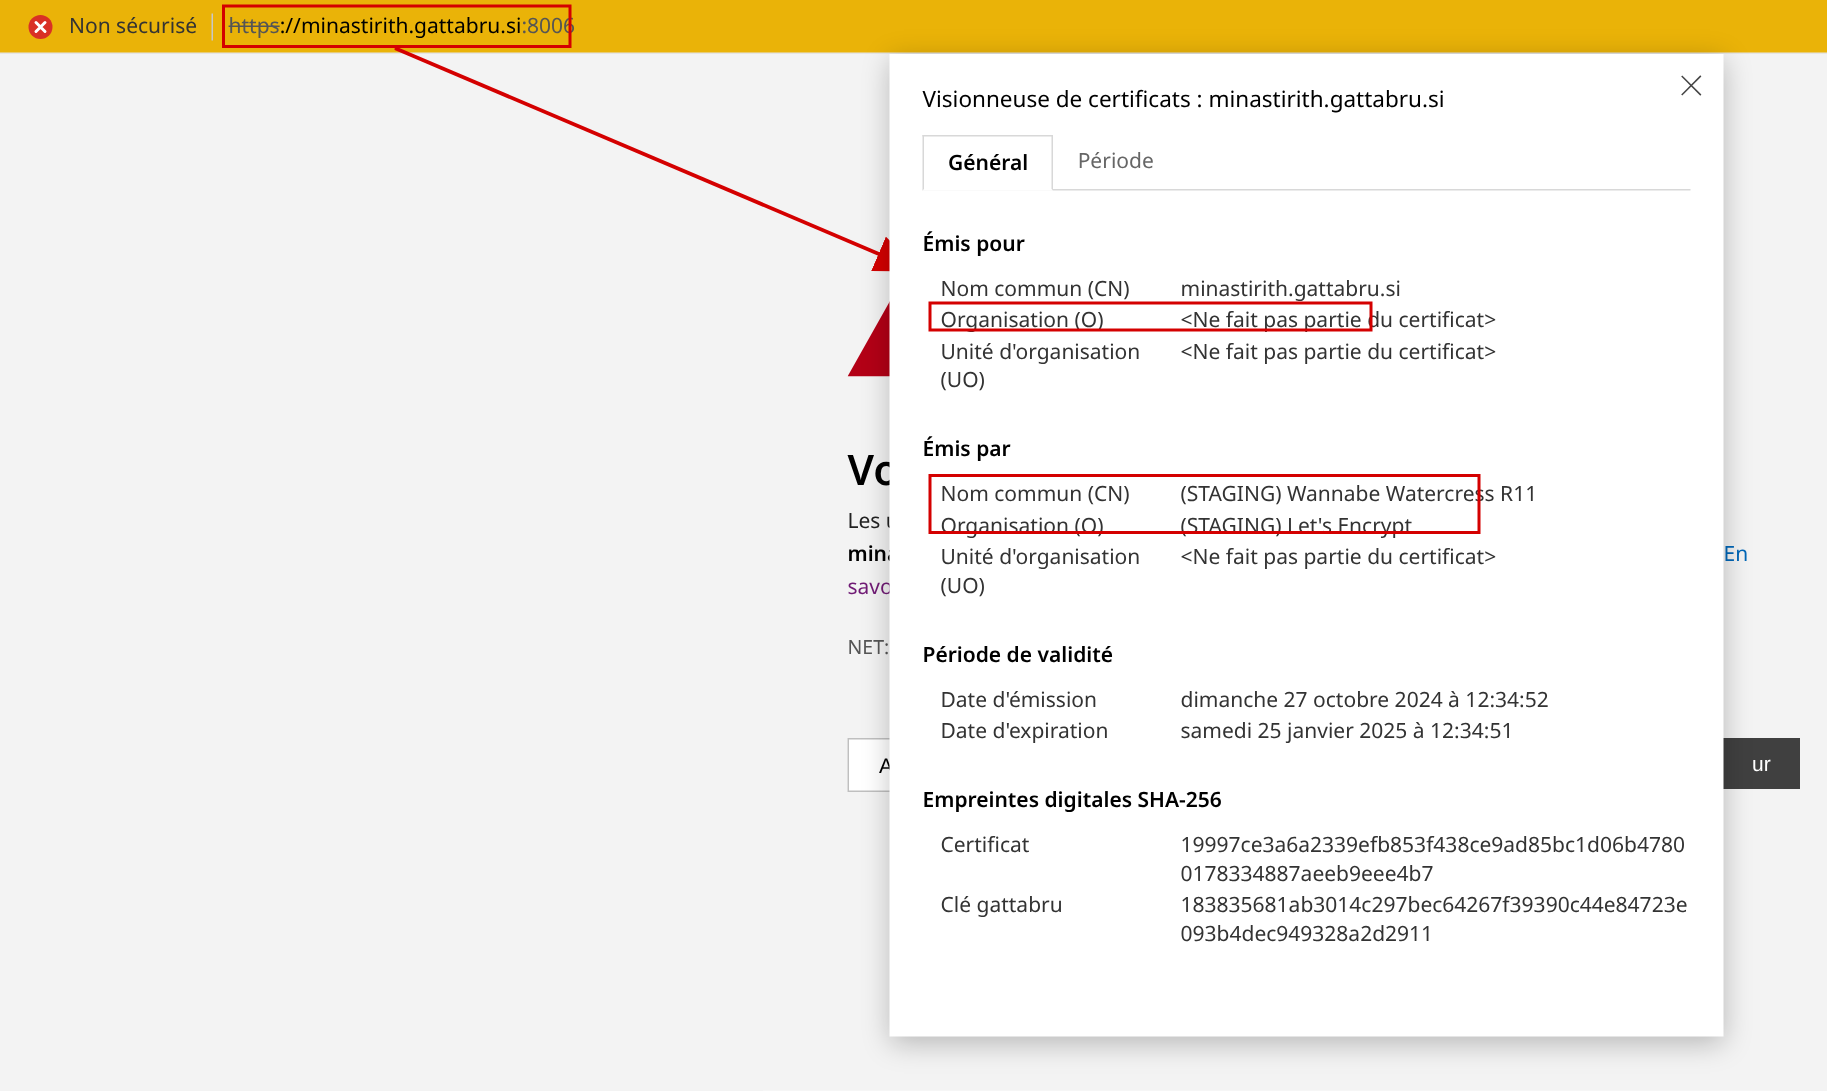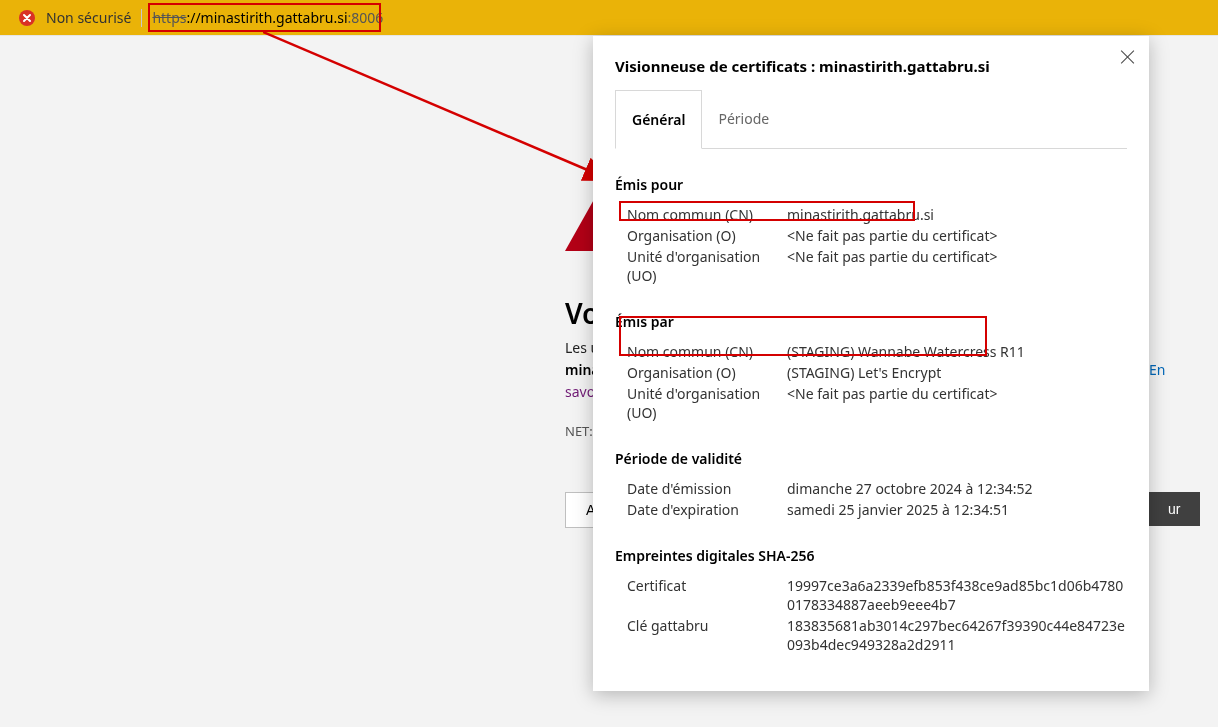--- a/index.html
+++ b/index.html
@@ -154,31 +154,31 @@
     position: absolute;
     left: 8px; top: 0;
     width: 1.2px; height: 18px;
     background: #444;
   }
   .cert-close::before { transform: rotate(45deg); }
   .cert-close::after { transform: rotate(-45deg); }
 
   .cert-title {
     margin: 20px 22px 0 22px;
-    font-weight: 700;
+    font-weight: 400;
     font-size: 15px;
     color: #000;
   }
   .cert-tabs {
     display: flex;
     margin: 14px 22px 0 22px;
     border-bottom: 1px solid #d8d8d8;
   }
   .cert-tab {
-    padding: 19px 16px;
+    padding: 8px 16px;
     cursor: pointer;
     font-size: 14px;
     color: #666;
   }
   .cert-tab.active {
     color: #000;
     font-weight: 600;
     border: 1px solid #d8d8d8;
     border-bottom: 1px solid #fff;
     margin-bottom: -1px;

